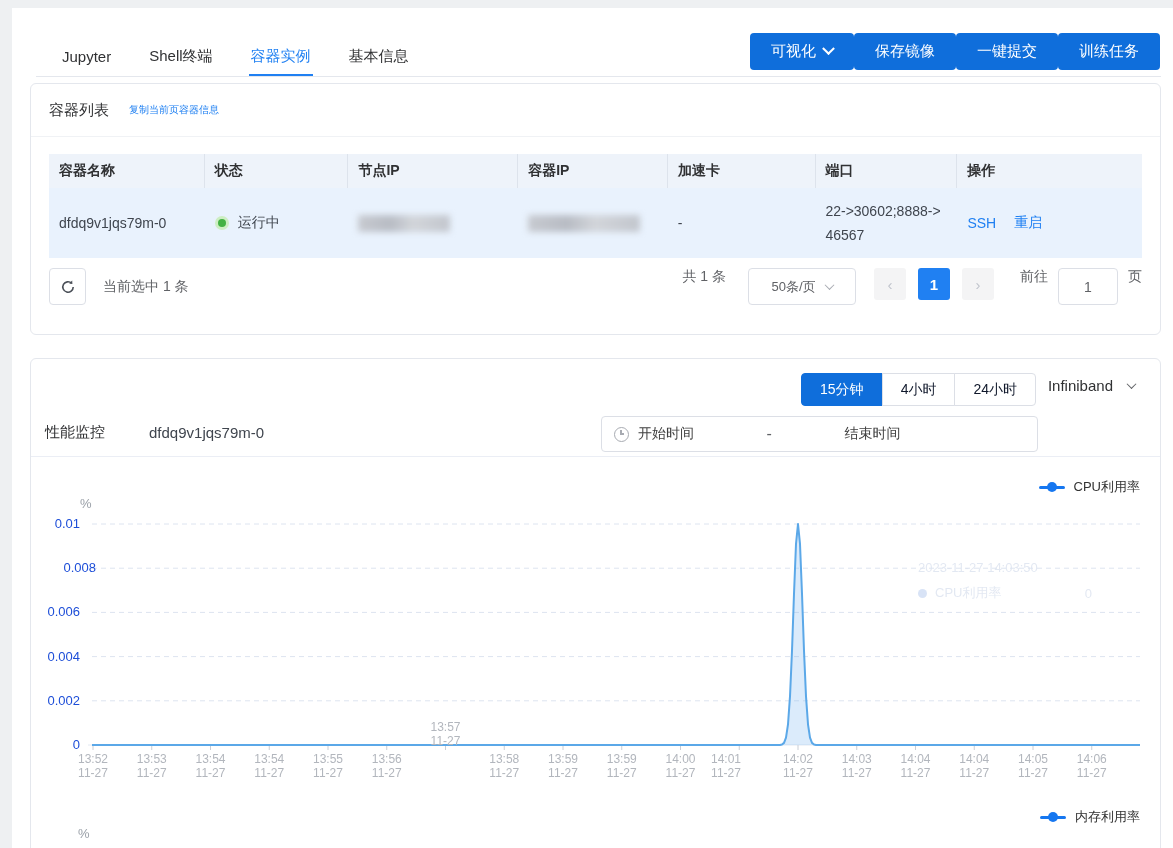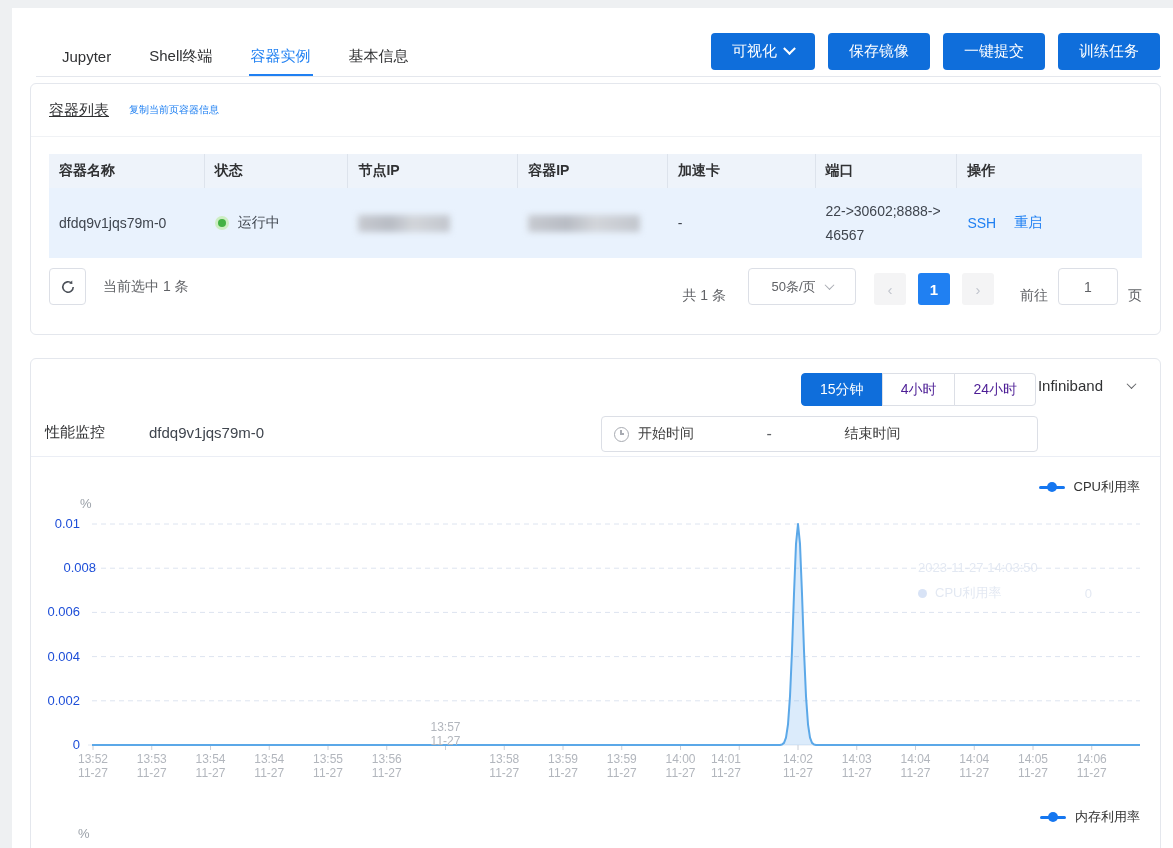--- a/index.html
+++ b/index.html
@@ -6,31 +6,31 @@
   html,body { background:#eef0f2; font-family:"Liberation Sans","DejaVu Sans",sans-serif; }
   .page { position:relative; width:1173px; height:848px; overflow:hidden; background:#eef0f2; }
   .content { position:absolute; left:12px; top:8px; right:0; bottom:0; background:#fff; }
 
   
   .tabbar { position:absolute; left:24px; top:30px; right:12px; height:39px; border-bottom:1px solid #e4e7ed; display:flex; align-items:stretch; }
   .tab { margin-left:24px; margin-right:10px; padding:0 2px; display:flex; align-items:center; font-size:15px; color:#303133; cursor:pointer; border-bottom:2px solid transparent; }
   .tab.active { color:#2080f2; border-bottom-color:#2080f2; font-weight:500; }
 
   
-  .topbtns { position:absolute; top:25px; right:13px; display:flex; gap:13px; }
+  .topbtns { position:absolute; top:25px; right:13px; display:flex; }
   .btn-primary { height:37px; padding:0 21px; background:#0f6edb; color:#fff; font-size:15px; border:none; border-radius:4px; display:flex; align-items:center; gap:8px; cursor:pointer; }
   .caret { display:inline-block; width:9px; height:9px; border-right:2px solid #fff; border-bottom:2px solid #fff; transform:rotate(45deg) translate(-2px,-2px); }
 
   
   .card { position:absolute; background:#fff; border:1px solid #e4e7ed; border-radius:6px; }
   .card1 { left:30px; top:83px; width:1131px; height:252px; }
   .card2 { left:30px; top:358px; width:1131px; height:520px; }
 
   .card1-head { height:53px; display:flex; align-items:center; gap:20px; padding:0 18px; border-bottom:1px solid #f0f2f5; }
-  .card1-title { font-size:15px; color:#303133;text-decoration:underline; }
+  .card1-title { font-size:15px; color:#303133; }
   .link { font-size:10px; color:#2080f2; cursor:pointer; }
 
   
   .tbl { margin:17px 18px 0 18px; font-size:14px; }
   .tbl-head { display:flex; background:#eef3fa; height:34px; }
   .tbl-head .cell { display:flex; align-items:center; padding:0 10px; color:#303133; font-weight:bold; border-right:1px solid #dde3ec; }
   .tbl-head .cell:last-child { border-right:none; }
   .tbl-row { display:flex; background:#e9f2fd; height:70px; }
   .tbl-row .cell { display:flex; align-items:center; padding:0 10px; color:#3f454e; }
   .c0{width:156px}.c1{width:144px}.c2{width:170px}.c3{width:150px}.c4{width:148px}.c5{width:142px}.c6{width:185px}
@@ -40,36 +40,36 @@
   .redact.node { width:92px; }
   .redact.cont { width:112px; }
   .ports { line-height:24px; word-break:break-all; width:122px; }
   .ops { gap:18px; }
   .op-link { color:#2080f2; cursor:pointer; }
 
   
   .pagerow { margin:10px 18px 0 18px; height:37px; display:flex; align-items:center; }
   .refresh-btn { width:37px; height:37px; border:1px solid #dcdfe6; border-radius:4px; background:#fff; display:flex; align-items:center; justify-content:center; cursor:pointer; }
   .sel-count { margin-left:17px; font-size:14px; color:#606266; }
-  .pag-right { margin-left:auto; display:flex; align-items:flex-end; font-size:14px; color:#606266; }
+  .pag-right { margin-left:auto; display:flex; align-items:flex-start; font-size:14px; color:#606266; }
   .total { margin-right:22px; }
   .sizesel { width:108px; height:37px; border:1px solid #dcdfe6; border-radius:4px; display:flex; align-items:center; justify-content:center; gap:10px; cursor:pointer; margin-right:18px; font-size:13px; }
   .chev { display:inline-block; width:7px; height:7px; border-right:1.5px solid #a8abb2; border-bottom:1.5px solid #a8abb2; transform:rotate(45deg) translate(-1px,-1px); }
   .pgbtn { width:32px; height:32px; border-radius:3px; background:#f4f4f5; display:flex; align-items:center; justify-content:center; color:#c0c4cc; font-size:15px; cursor:pointer; margin-right:12px; }
   .pgbtn.cur { background:#2080f2; color:#fff; font-weight:bold; }
   .goto-label { margin:0 10px 0 14px; }
   .goto-input { width:60px; height:37px; border:1px solid #dcdfe6; border-radius:4px; text-align:center; font-size:14px; color:#606266; margin-right:10px; font-family:inherit; }
 
   
   .seg { position:absolute; top:14px; right:124px; display:flex; }
-  .seg-btn { height:33px; padding:0 18px; background:#fff; border:1px solid #dcdfe6; font-size:14px; color:#4c1d95; cursor:pointer; margin-left:-1px; display:flex; align-items:center; }
+  .seg-btn { height:33px; padding:0 18px; background:#fff; border:1px solid #dcdfe6; font-size:14px; color:#0f172a; cursor:pointer; margin-left:-1px; display:flex; align-items:center; }
   .seg-btn:first-child { border-radius:4px 0 0 4px; margin-left:0; }
   .seg-btn:last-child { border-radius:0 4px 4px 0; }
   .seg-btn.active { background:#0f6edb; border-color:#0f6edb; color:#fff; }
-  .netsel { position:absolute; top:18px; right:25px; display:flex; align-items:center; gap:25px; font-size:15px; color:#303133; cursor:pointer; }
+  .netsel { position:absolute; top:18px; right:25px; display:flex; align-items:center; gap:15px; font-size:15px; color:#303133; cursor:pointer; }
   .netsel .chev { border-color:#606266; }
   .monrow { position:absolute; left:14px; top:64px; display:flex; align-items:center; font-size:15px; color:#303133; }
   .mon-instance { margin-left:44px; color:#3f454e; }
   .daterange { position:absolute; left:570px; top:57px; width:437px; height:36px; border:1px solid #dcdfe6; border-radius:4px; display:flex; align-items:center; padding:0 12px; }
   .clock { width:15px; height:15px; border:1.5px solid #a8abb2; border-radius:50%; position:relative; flex:none; margin-right:9px; }
   .clock::after { content:""; position:absolute; left:5px; top:2px; width:1.5px; height:4.5px; background:#a8abb2; }
   .clock::before { content:""; position:absolute; left:5px; top:5.5px; width:4px; height:1.5px; background:#a8abb2; }
   .dr-ph { font-size:14px; color:#404040; }
   .dr-sep { flex:1; text-align:center; color:#606266; }
   .dr-end { flex:1.2; }

